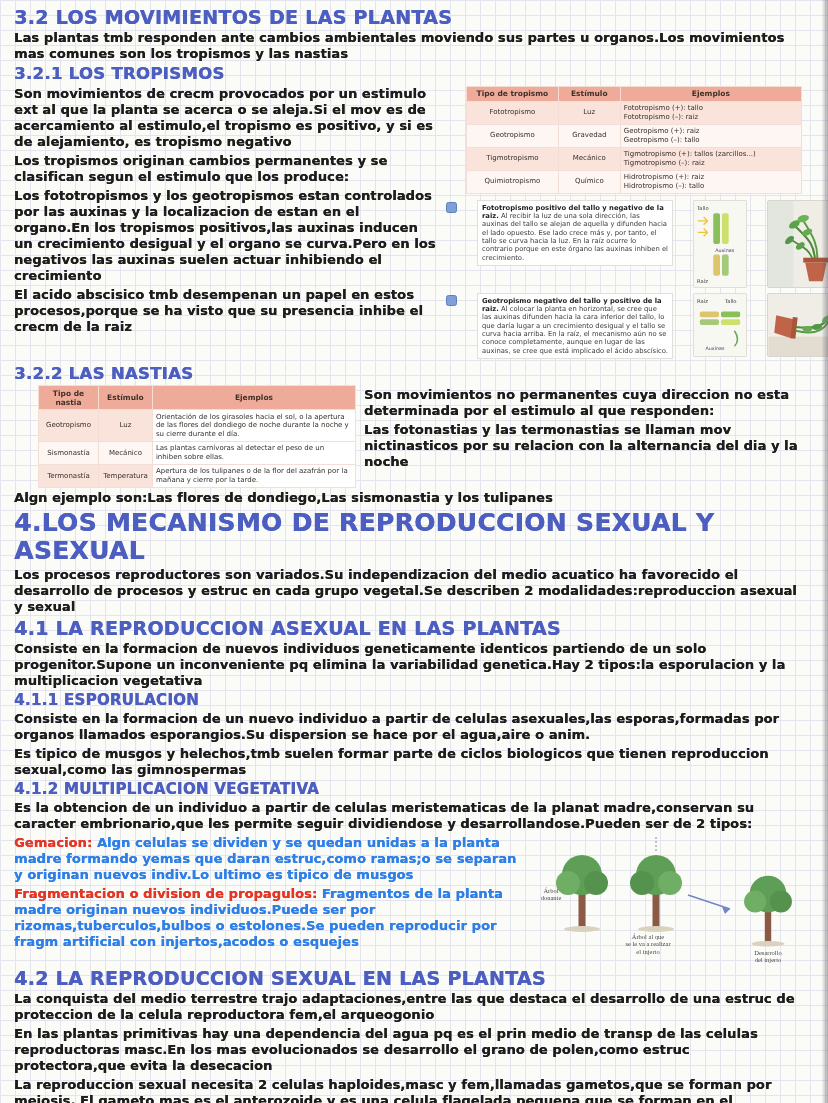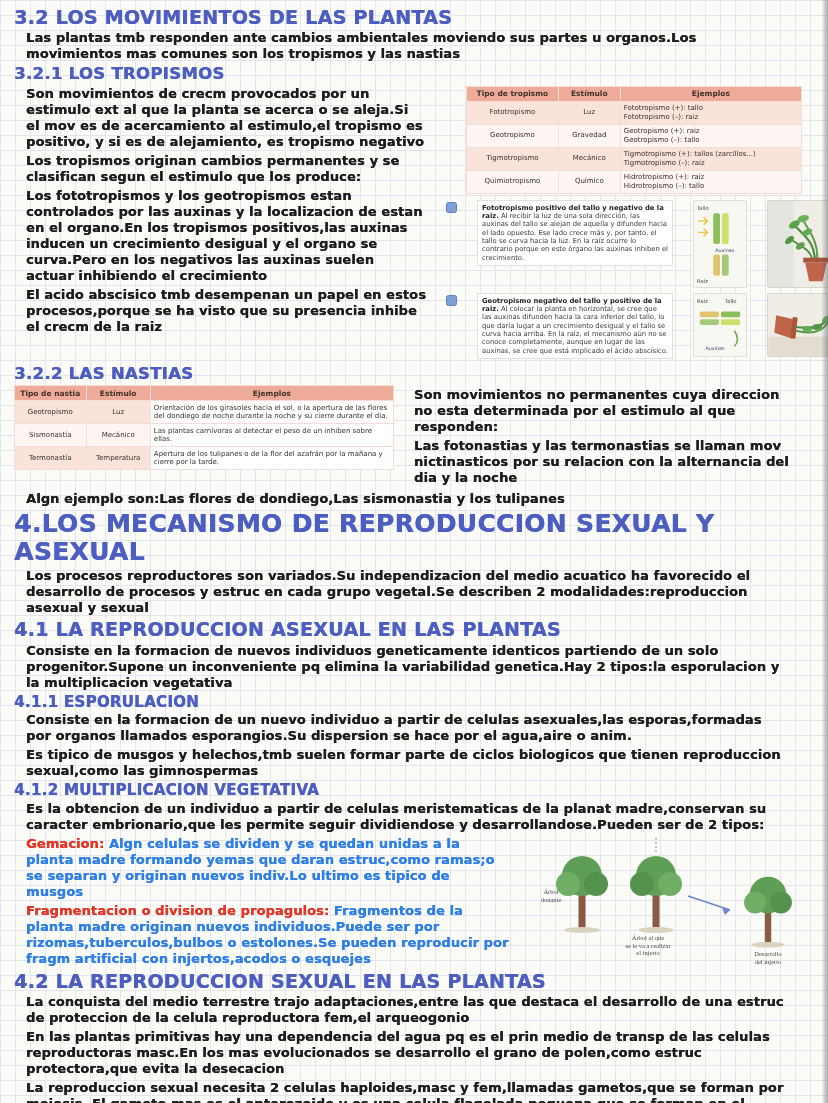--- a/index.html
+++ b/index.html
@@ -24,21 +24,21 @@
     color: #4d5ec1; font-weight: 800; letter-spacing: 0.3px;
     margin: 1px 0 2px; line-height: 1.12;
     text-shadow: 0.5px 0 0 currentColor;
   }
   .h-xl { font-size: 25px; }
   .h-lg { font-size: 19px; }
   .h-md { font-size: 16.5px; }
   .h-sm { font-size: 15px; }
   .body {
     font-size: 13px; font-weight: 700; line-height: 16px;
-    margin: 0 12px 3px; letter-spacing: 0.1px;
+    margin: 0 0 3px; letter-spacing: 0.1px;
     text-shadow: 0.25px 0 0 currentColor;
   }
   .red  { color: #e53526; }
   .blue { color: #2f7fe8; }
   .row { display: flex; gap: 8px; align-items: flex-start; }
   .col-l321 { width: 424px; flex: none; }
   .col-r321 { flex: 1; min-width: 0; }
   .col-rtext { flex: 1; min-width: 0; padding-top: 2px; }
 
   
@@ -49,21 +49,21 @@
   }
   .dtable td {
     font-size: 7px; font-weight: 400; color: #35302d;
     padding: 2.5px 3px; border: 1px solid #f2ded6; line-height: 8.5px;
   }
   .dtable td.c0, .dtable td.c1 { text-align: center; }
   .dtable tr.odd td  { background: #fae3da; }
   .dtable tr.even td { background: #fdf6f2; }
   .dtable td.ex { white-space: pre-line; }
   .ttable { width: 336px; margin: 0 0 6px auto; }
-  .ntable { width: 380px; flex: none; }
+  .ntable { width: 318px; flex: none; margin-left: 24px; }
   .ntable td.ex { background: #ffffff !important; }
 
   
   .fig { display: flex; gap: 20px; margin: 0 0 5px; align-items: flex-start; }
   .fig-badge { width: 11px; height: 11px; border-radius: 2.5px; background: #7f9fd6; border: 1px solid #5c7fc0; flex: none; margin-top: 2px; }
   .figcap {
     width: 196px; flex: none; background: #ffffff; border: 1px solid #e1dfd7;
     padding: 3px 4px; font-size: 6.8px; line-height: 8.3px; font-weight: 400; color: #3a3a3a;
     text-shadow: none;
   }

